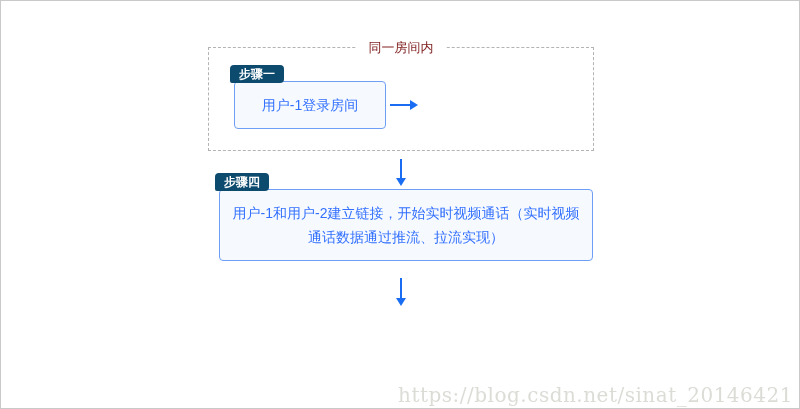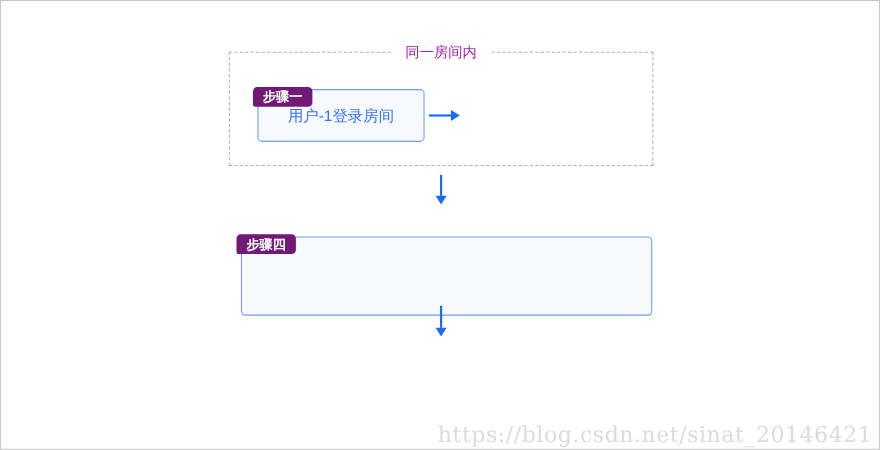--- a/index.html
+++ b/index.html
@@ -22,21 +22,21 @@
     width: 386px; height: 104px;
     border: 1px dashed #b3b3b3;
   }
   .room-label {
     position: absolute;
     left: 50%; top: -9px;
     transform: translateX(-50%);
     background: #ffffff;
     padding: 0 12px;
     font-size: 13px;
-    color: #a21caf;
+    color: #7f1d1d;
     white-space: nowrap;
   }
 
   
   .card {
     position: absolute;
     background: #f6faff;
     border: 1px solid #6f9ff4;
     border-radius: 4px;
     display: flex;
@@ -45,32 +45,31 @@
     text-align: center;
     color: #3370ff;
     font-size: 14px;
     line-height: 24px;
   }
   .badge {
     position: absolute;
     left: -5px; top: -17px;
     height: 18px;
     padding: 0 9px;
-    background: #701a75;
+    background: #0c4a6e;
     color: #ffffff;
     font-size: 12px;
     font-weight: 600;
     line-height: 18px;
     border-radius: 4px 4px 4px 2px;
     white-space: nowrap;
-    margin-top: 14px;
   }
   .card1 { left: 233px; top: 80px;  width: 152px; height: 48px; }
   .card2 { left: 424px; top: 80px;  width: 148px; height: 48px; }
-  .card4 { left: 218px; top: 214px; width: 374px; height: 72px; padding: 0 12px; }
+  .card4 { left: 218px; top: 188px; width: 374px; height: 72px; padding: 0 12px; }
   .card5 { left: 297px; top: 316px; width: 205px; height: 50px; }
 
   
   .h-arrow {
     position: absolute;
     left: 389px; top: 103px;
     width: 20px; height: 2px;
     background: #1a6df2;
   }
   .h-arrow::after {
@@ -122,20 +121,21 @@
     <span class="card-text">用户-1登录房间</span>
   </div>
 
   <div class="h-arrow"></div>
 
 
   <div class="v-arrow v-arrow1"></div>
 
   <div class="card card4">
     <span class="badge">步骤四</span>
+    <span class="card-text">用户-1和用户-2建立链接，开始实时视频通话（实时视频通话数据通过推流、拉流实现）</span>
   </div>
 
   <div class="v-arrow v-arrow2"></div>
 
 
   <div class="watermark">https://blog.csdn.net/sinat_20146421</div>
 
 </div>
 
 </body></html>

